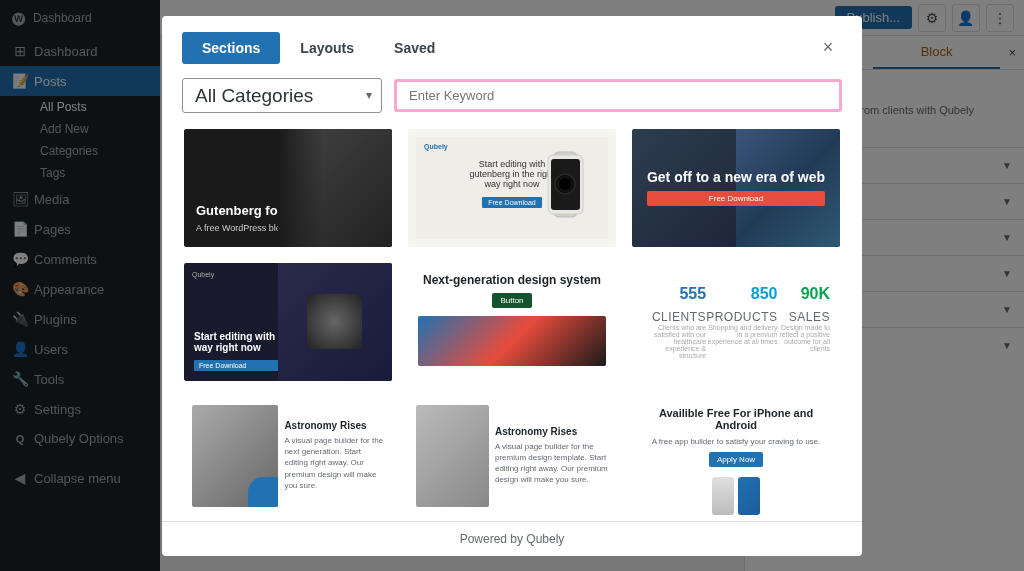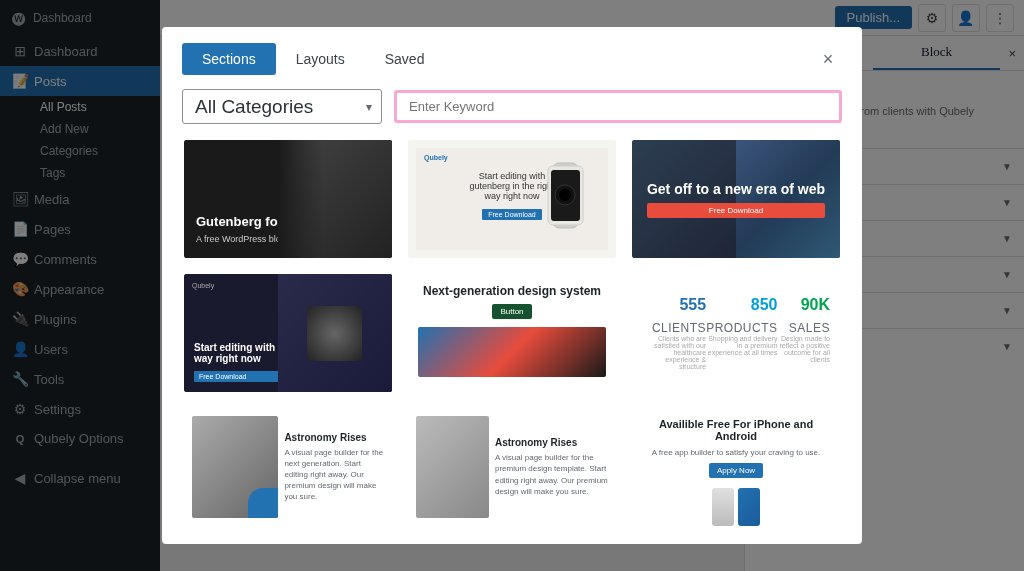--- a/index.html
+++ b/index.html
@@ -32,21 +32,21 @@
       padding: 4px 12px; font-size: 13px; cursor: pointer; font-weight: 500;
     }
     .topbar-icon { width: 28px; height: 28px; border: 1px solid #dcdcde; border-radius: 3px; display: flex; align-items: center; justify-content: center; cursor: pointer; background: #fff; font-size: 14px; color: #3c434a; }
 
     
     .right-panel {
       position: absolute; right: 0; top: 36px; width: 280px; height: 535px;
       background: #fff; border-left: 1px solid #dcdcde; font-size: 13px;
     }
     .right-tab { flex: 1; padding: 8px; text-align: center; cursor: pointer; font-size: 13px; color: #3c434a; border-bottom: 2px solid transparent; }
-    .right-tab.active { border-bottom: 2px solid #2271b1; color: #0f172a; font-family: Liberation Serif, serif; }
+    .right-tab.active { border-bottom: 2px solid #2271b1; color: #a16207; }
     .right-panel-close { padding: 8px; cursor: pointer; color: #3c434a; }
     .right-panel-content { padding: 12px; }
     .right-panel-content h4 { font-size: 12px; font-weight: 600; color: #1d2327; margin-bottom: 6px; }
     .right-panel-content p { font-size: 11px; color: #646970; line-height: 1.5; }
     .accordion-item { border-top: 1px solid #dcdcde; padding: 10px 12px; display: flex; justify-content: space-between; align-items: center; cursor: pointer; font-size: 13px; color: #1d2327; }
     .accordion-item .chevron { color: #646970; font-size: 10px; }
 
     
     .editor-area {
       position: absolute; left: 160px; top: 36px; right: 280px; height: 535px;
@@ -62,21 +62,21 @@
       background: #fff; border-radius: 4px; width: 700px; max-height: 540px;
       overflow: hidden; position: relative; display: flex; flex-direction: column;
     }
     .modal-header {
       padding: 16px 20px 0; display: flex; align-items: center; justify-content: space-between;
       border-bottom: none;
     }
     .modal-tabs { display: flex; gap: 0; }
     .modal-tab {
       padding: 8px 20px; font-size: 14px; cursor: pointer; border-radius: 3px;
-      color: #3c434a; font-weight: 400;
+      color: #3c434a; font-weight: 700;
     }
     .modal-tab.active { background: #2271b1; color: #fff; }
     .modal-close {
       width: 28px; height: 28px; display: flex; align-items: center; justify-content: center;
       cursor: pointer; color: #646970; font-size: 18px; font-weight: 300;
     }
     .modal-filters {
       padding: 14px 20px; display: flex; gap: 12px; align-items: center;
     }
     .modal-select {
@@ -409,14 +409,17 @@
             <div class="card-phones">
               <div class="phone"></div>
               <div class="phone phone-2"></div>
             </div>
           </div>
         </div>
 
       </div>
     </div>
 
+    <div class="modal-footer">
+      <span>Powered by Qubely</span>
+    </div>
   </div>
 </div>
 
 </body></html>

